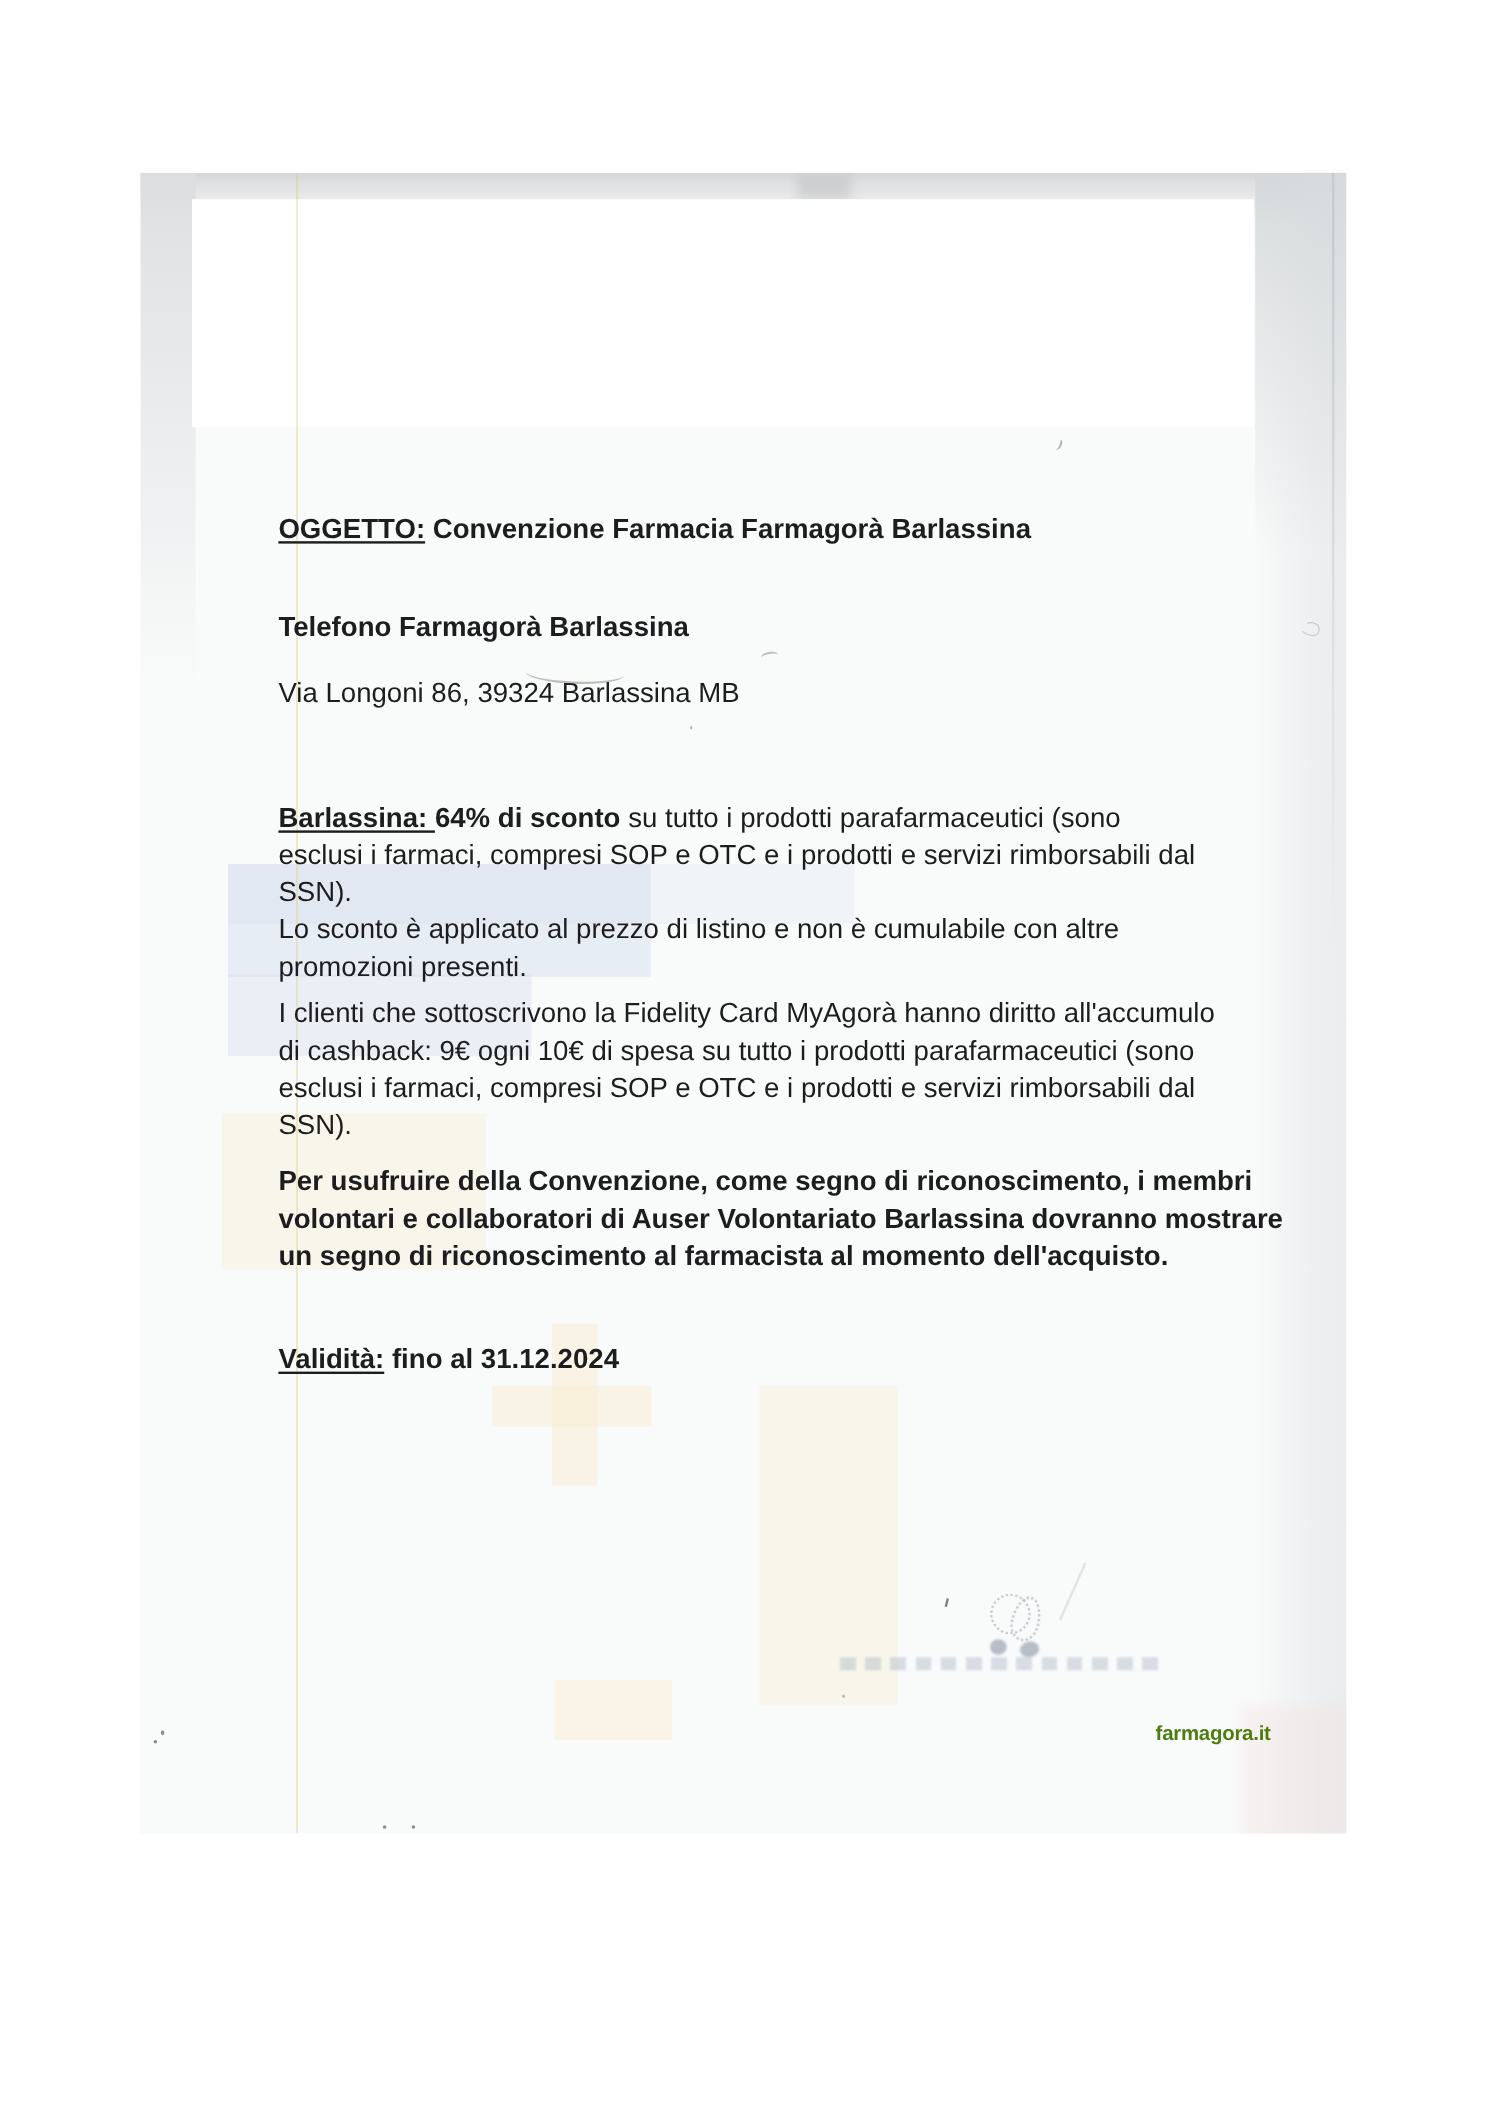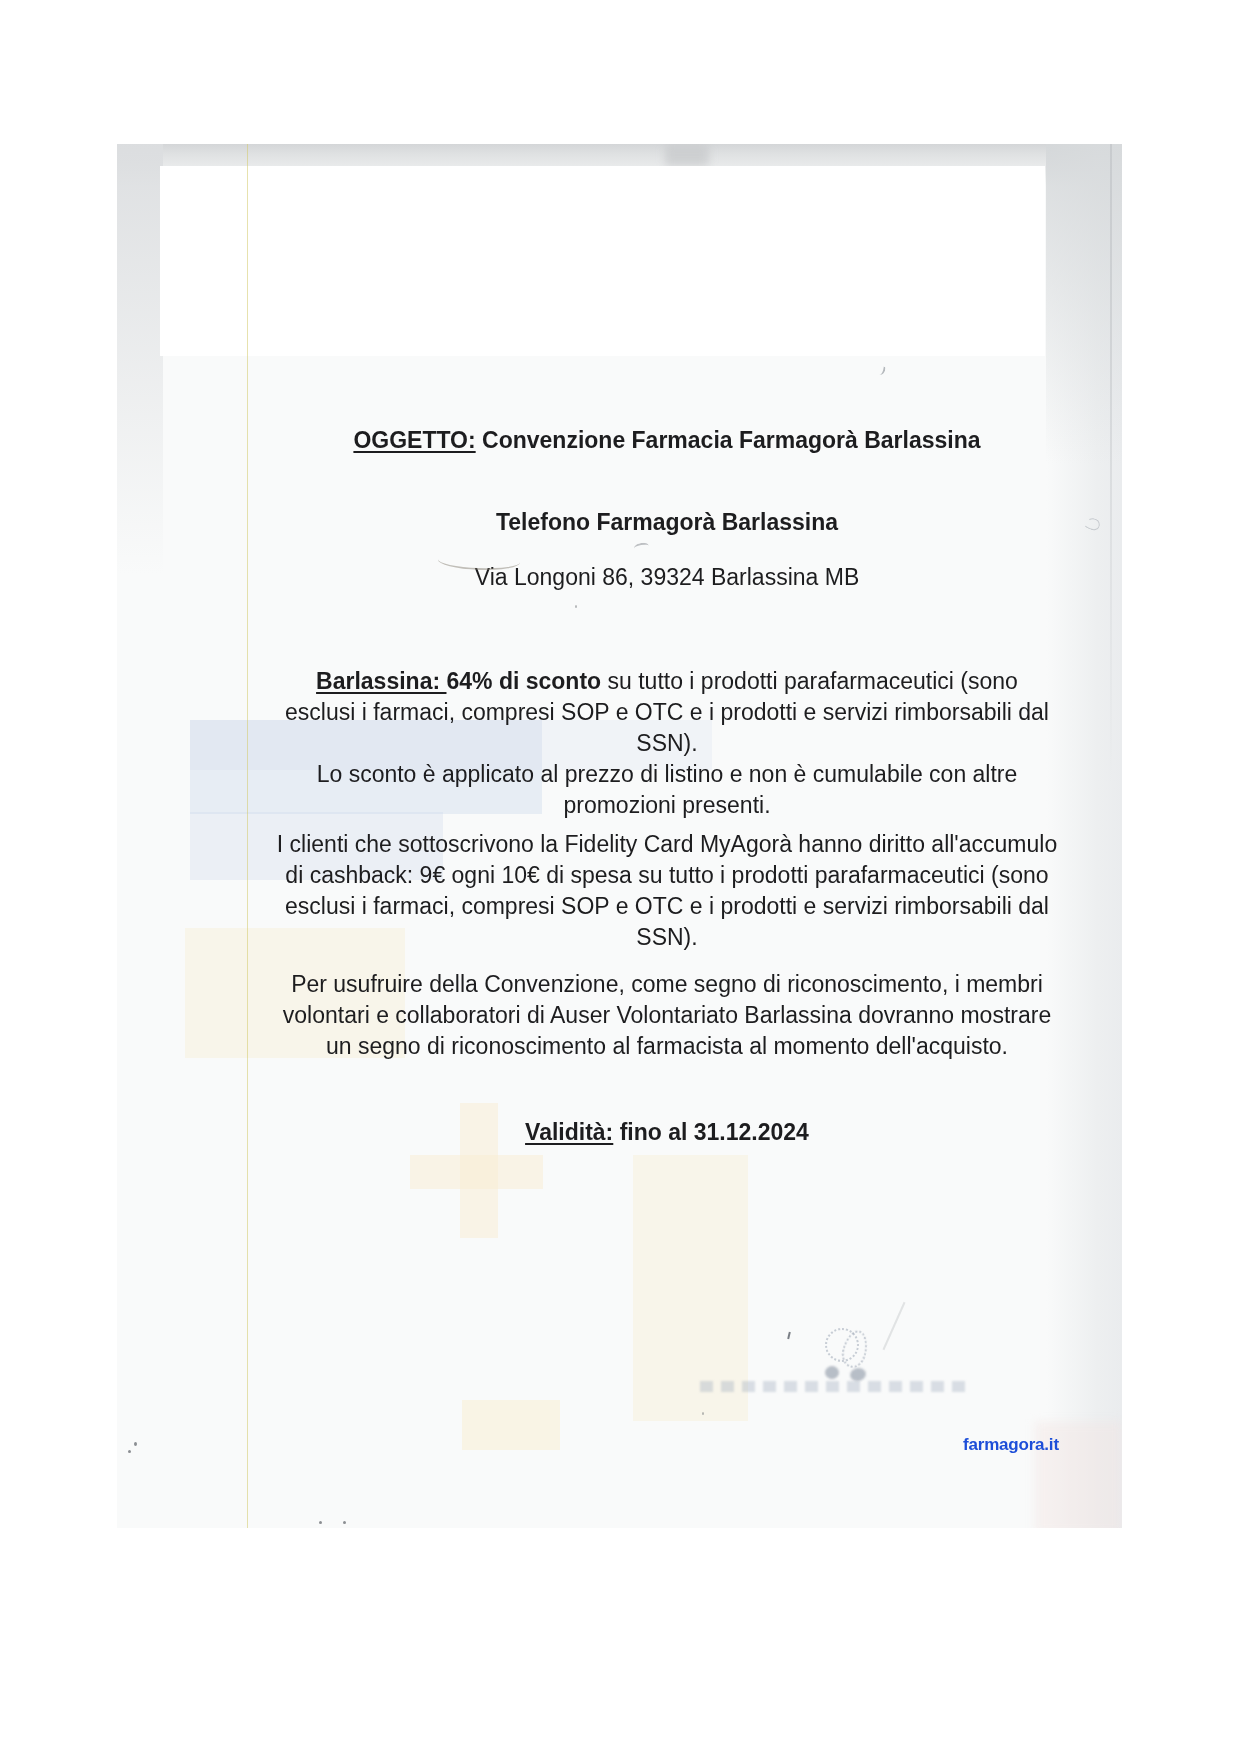--- a/index.html
+++ b/index.html
@@ -41,21 +41,21 @@
   .doc{font-size:23px;color:#1d1d1f;}
   .line{left:115px;width:870px;white-space:pre-line;}
   .addr{line-height:27.5px;}
   .para{line-height:31px;}
   .b{font-weight:bold;}
   .u{text-decoration:underline;text-decoration-thickness:2px;text-underline-offset:3px;}
   .subject{top:283px;}
   .address{top:337px;}
   .convention{top:522px;}
   .fidelity{top:685px;}
-  .usage{top:825px;}
+  .usage{top:825px;font-weight:bold;}
   .validity{top:975px;}
   .logo{left:846px;top:1291px;font-size:17px;font-weight:bold;letter-spacing:-0.2px;color:#177a9f;}
   
   .mark{pointer-events:none;}
   .pen-arc{left:321px;top:408px;width:82px;height:16px;border-bottom:2px solid rgba(125,118,105,.45);
     border-radius:50%;transform:rotate(2deg);}
   .tilde-mark{left:517px;top:399px;width:15px;height:6px;border-top:2px solid rgba(150,153,158,.6);
     border-radius:50%;transform:rotate(-10deg);}
   .comma-mark{left:761px;top:222px;width:5px;height:9px;border-right:2px solid rgba(145,150,156,.65);
     border-radius:60% 40% 70% 30%;transform:rotate(14deg);}
@@ -76,21 +76,21 @@
     border-radius:50% 50% 50% 50%/60% 60% 40% 40%;transform:rotate(14deg);filter:blur(.6px);}
   .stamp-dot1{left:708px;top:1222px;width:14px;height:13px;background:rgba(130,140,156,.55);border-radius:50%;filter:blur(1px);}
   .stamp-dot2{left:733px;top:1224px;width:16px;height:13px;background:rgba(130,140,156,.55);border-radius:50%;transform:rotate(-12deg);filter:blur(1px);}
   .stamp-tick{left:671px;top:1188px;width:2px;height:7px;background:rgba(90,95,104,.8);transform:rotate(14deg);}
   .stamp-text{left:583px;top:1237px;width:268px;height:11px;filter:blur(.8px);
     background:repeating-linear-gradient(90deg,rgba(148,163,184,.32) 0 13px,rgba(148,163,184,0) 13px 21px);}
 </style>
 </head>
 <body>
 
-<div class="page doc" style="color: rgb(29, 29, 31); text-align: center;">
+<div class="page doc" style="color: rgb(29, 29, 31);">
 
   <div class="abs shade-top"></div>
   <div class="abs shade-left"></div>
   <div class="abs shade-right"></div>
   <div class="abs shade-right-top"></div>
   <div class="abs right-line"></div>
   <div class="abs top-smudge"></div>
 
   <div class="abs tint tint-blue-2"></div>
   <div class="abs tint tint-blue-1"></div>
@@ -141,14 +141,14 @@
   <div class="abs mark speck s5"></div>
   <div class="abs mark speck s6"></div>
 
   <div class="abs mark stamp-ring"></div>
   <div class="abs mark stamp-loop"></div>
   <div class="abs mark stamp-dot1"></div>
   <div class="abs mark stamp-dot2"></div>
   <div class="abs mark stamp-tick"></div>
   <div class="abs mark stamp-text"></div>
 
-  <div class="abs logo" style="color: #1d4ed8;">farmagora.it</div>
+  <div class="abs logo" style="color: #4d7c0f;">farmagora.it</div>
 </div>
 
 </body></html>

